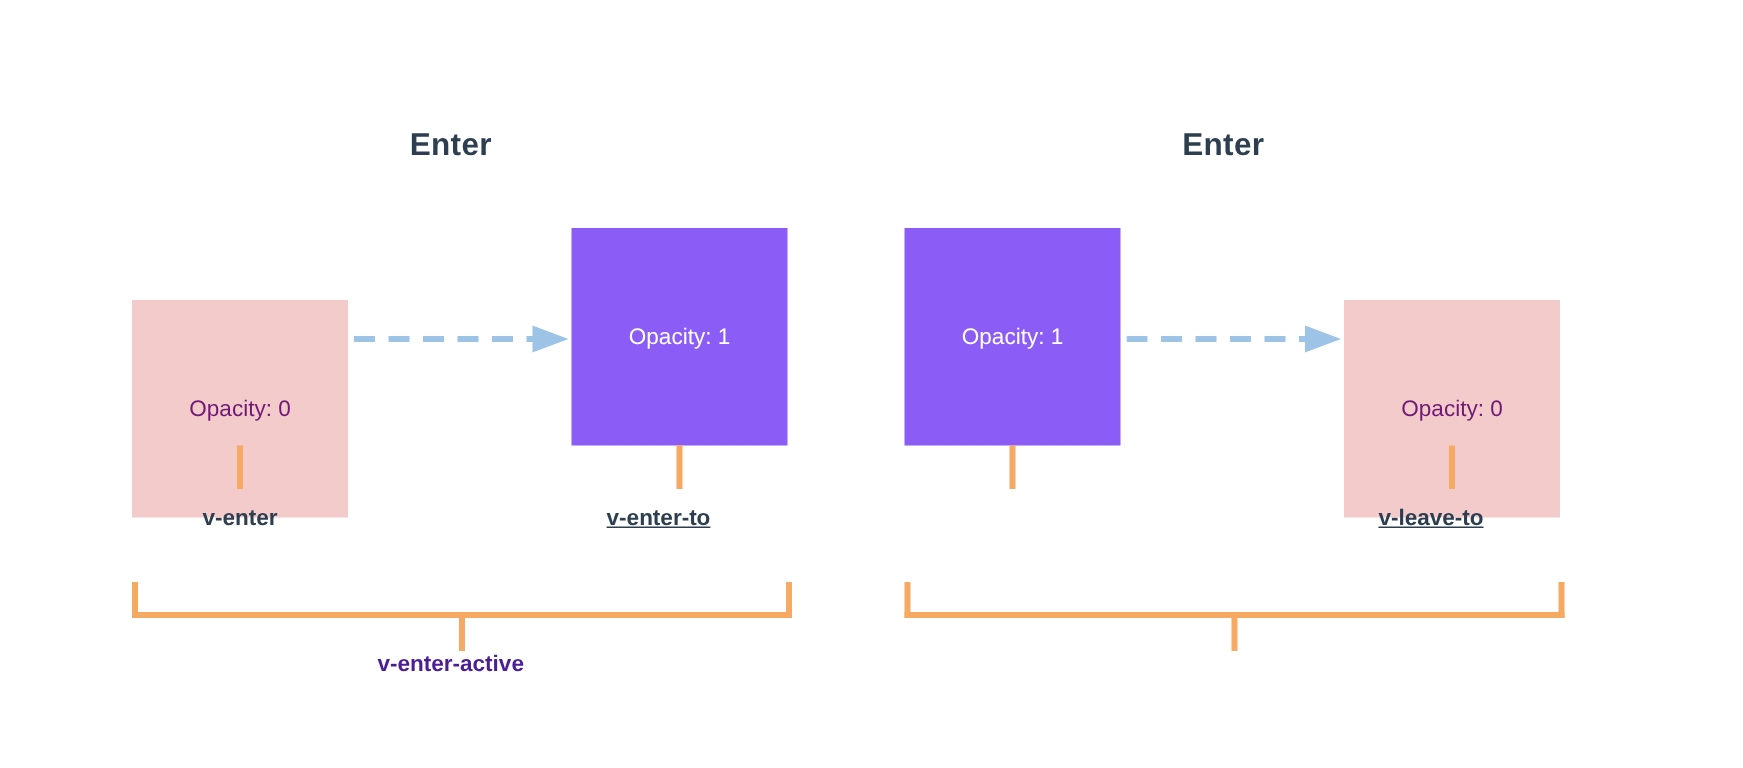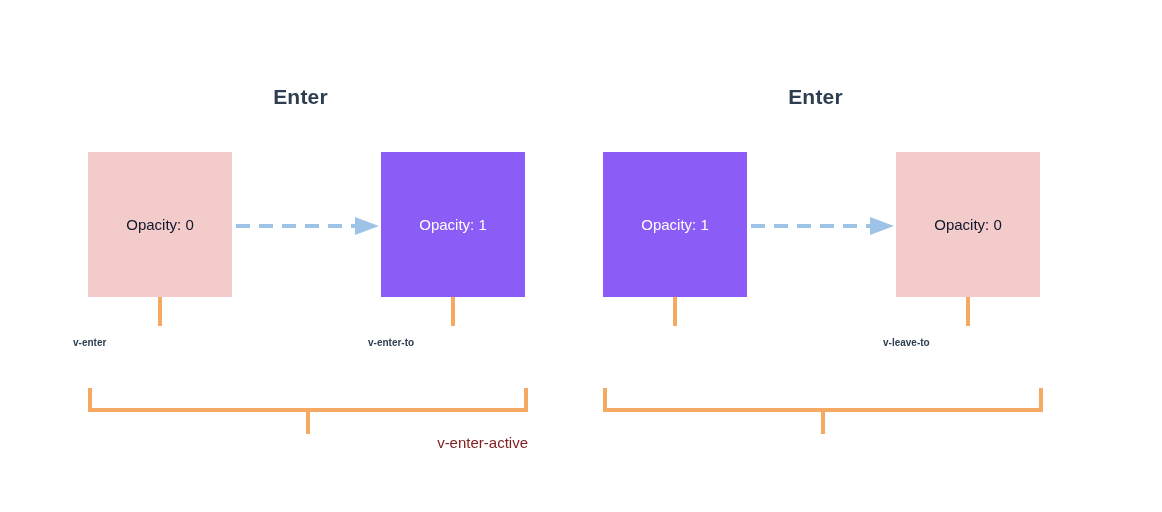--- a/index.html
+++ b/index.html
@@ -57,21 +57,22 @@
     align-items: center;
     justify-content: center;
     font-size: 15px;
     line-height: 1;
   }
   .state-box.pos-left  { left: 15px; }
   .state-box.pos-right { left: 308px; }
 
   .state-box.faded {
     background: #f3cbcb;
-    color: #0f172a;
+    color: #701a75;
+    margin-top: 48px;
   }
   .state-box.solid {
     background: #8b5cf6;
     color: #ffffff;
   }
 
   
   .arrow {
     position: absolute;
     top: 215px;
@@ -89,27 +90,27 @@
     background: #f5a962;
   }
   .stem.pos-left  { left: 85px; }
   .stem.pos-right { left: 378px; }
 
   
   .state-label {
     position: absolute;
     top: 337px;
     width: 174px;
-    text-align: left;
-    font-size: 10px;
+    text-align: center;
+    font-size: 15px;
     font-weight: bold;
     color: #2d3e50;
   }
   .state-label.pos-left  { left: 0px; }
-  .state-label.pos-right { left: 295px; }
+  .state-label.pos-right { left: 279px; text-decoration: underline; }
 
   
   .bracket {
     position: absolute;
     top: 388px;
     left: 15px;
     width: 440px;
     height: 24px;
     border-left: 4px solid #f5a962;
     border-right: 4px solid #f5a962;
@@ -122,24 +123,24 @@
     left: 233px;
     width: 4px;
     height: 22px;
     background: #f5a962;
   }
   .bracket-label {
     position: absolute;
     top: 434px;
     left: 0;
     width: 455px;
-    text-align: right;
+    text-align: center;
     font-size: 15px;
-    font-weight: normal;
-    color: #7f1d1d;
+    font-weight: bold;
+    color: #4c1d95;
   }
 </style>
 </head>
 <body>
 
 <div class="diagram">
 
   <div class="group enter">
 
     <div class="group-title">Enter</div>

